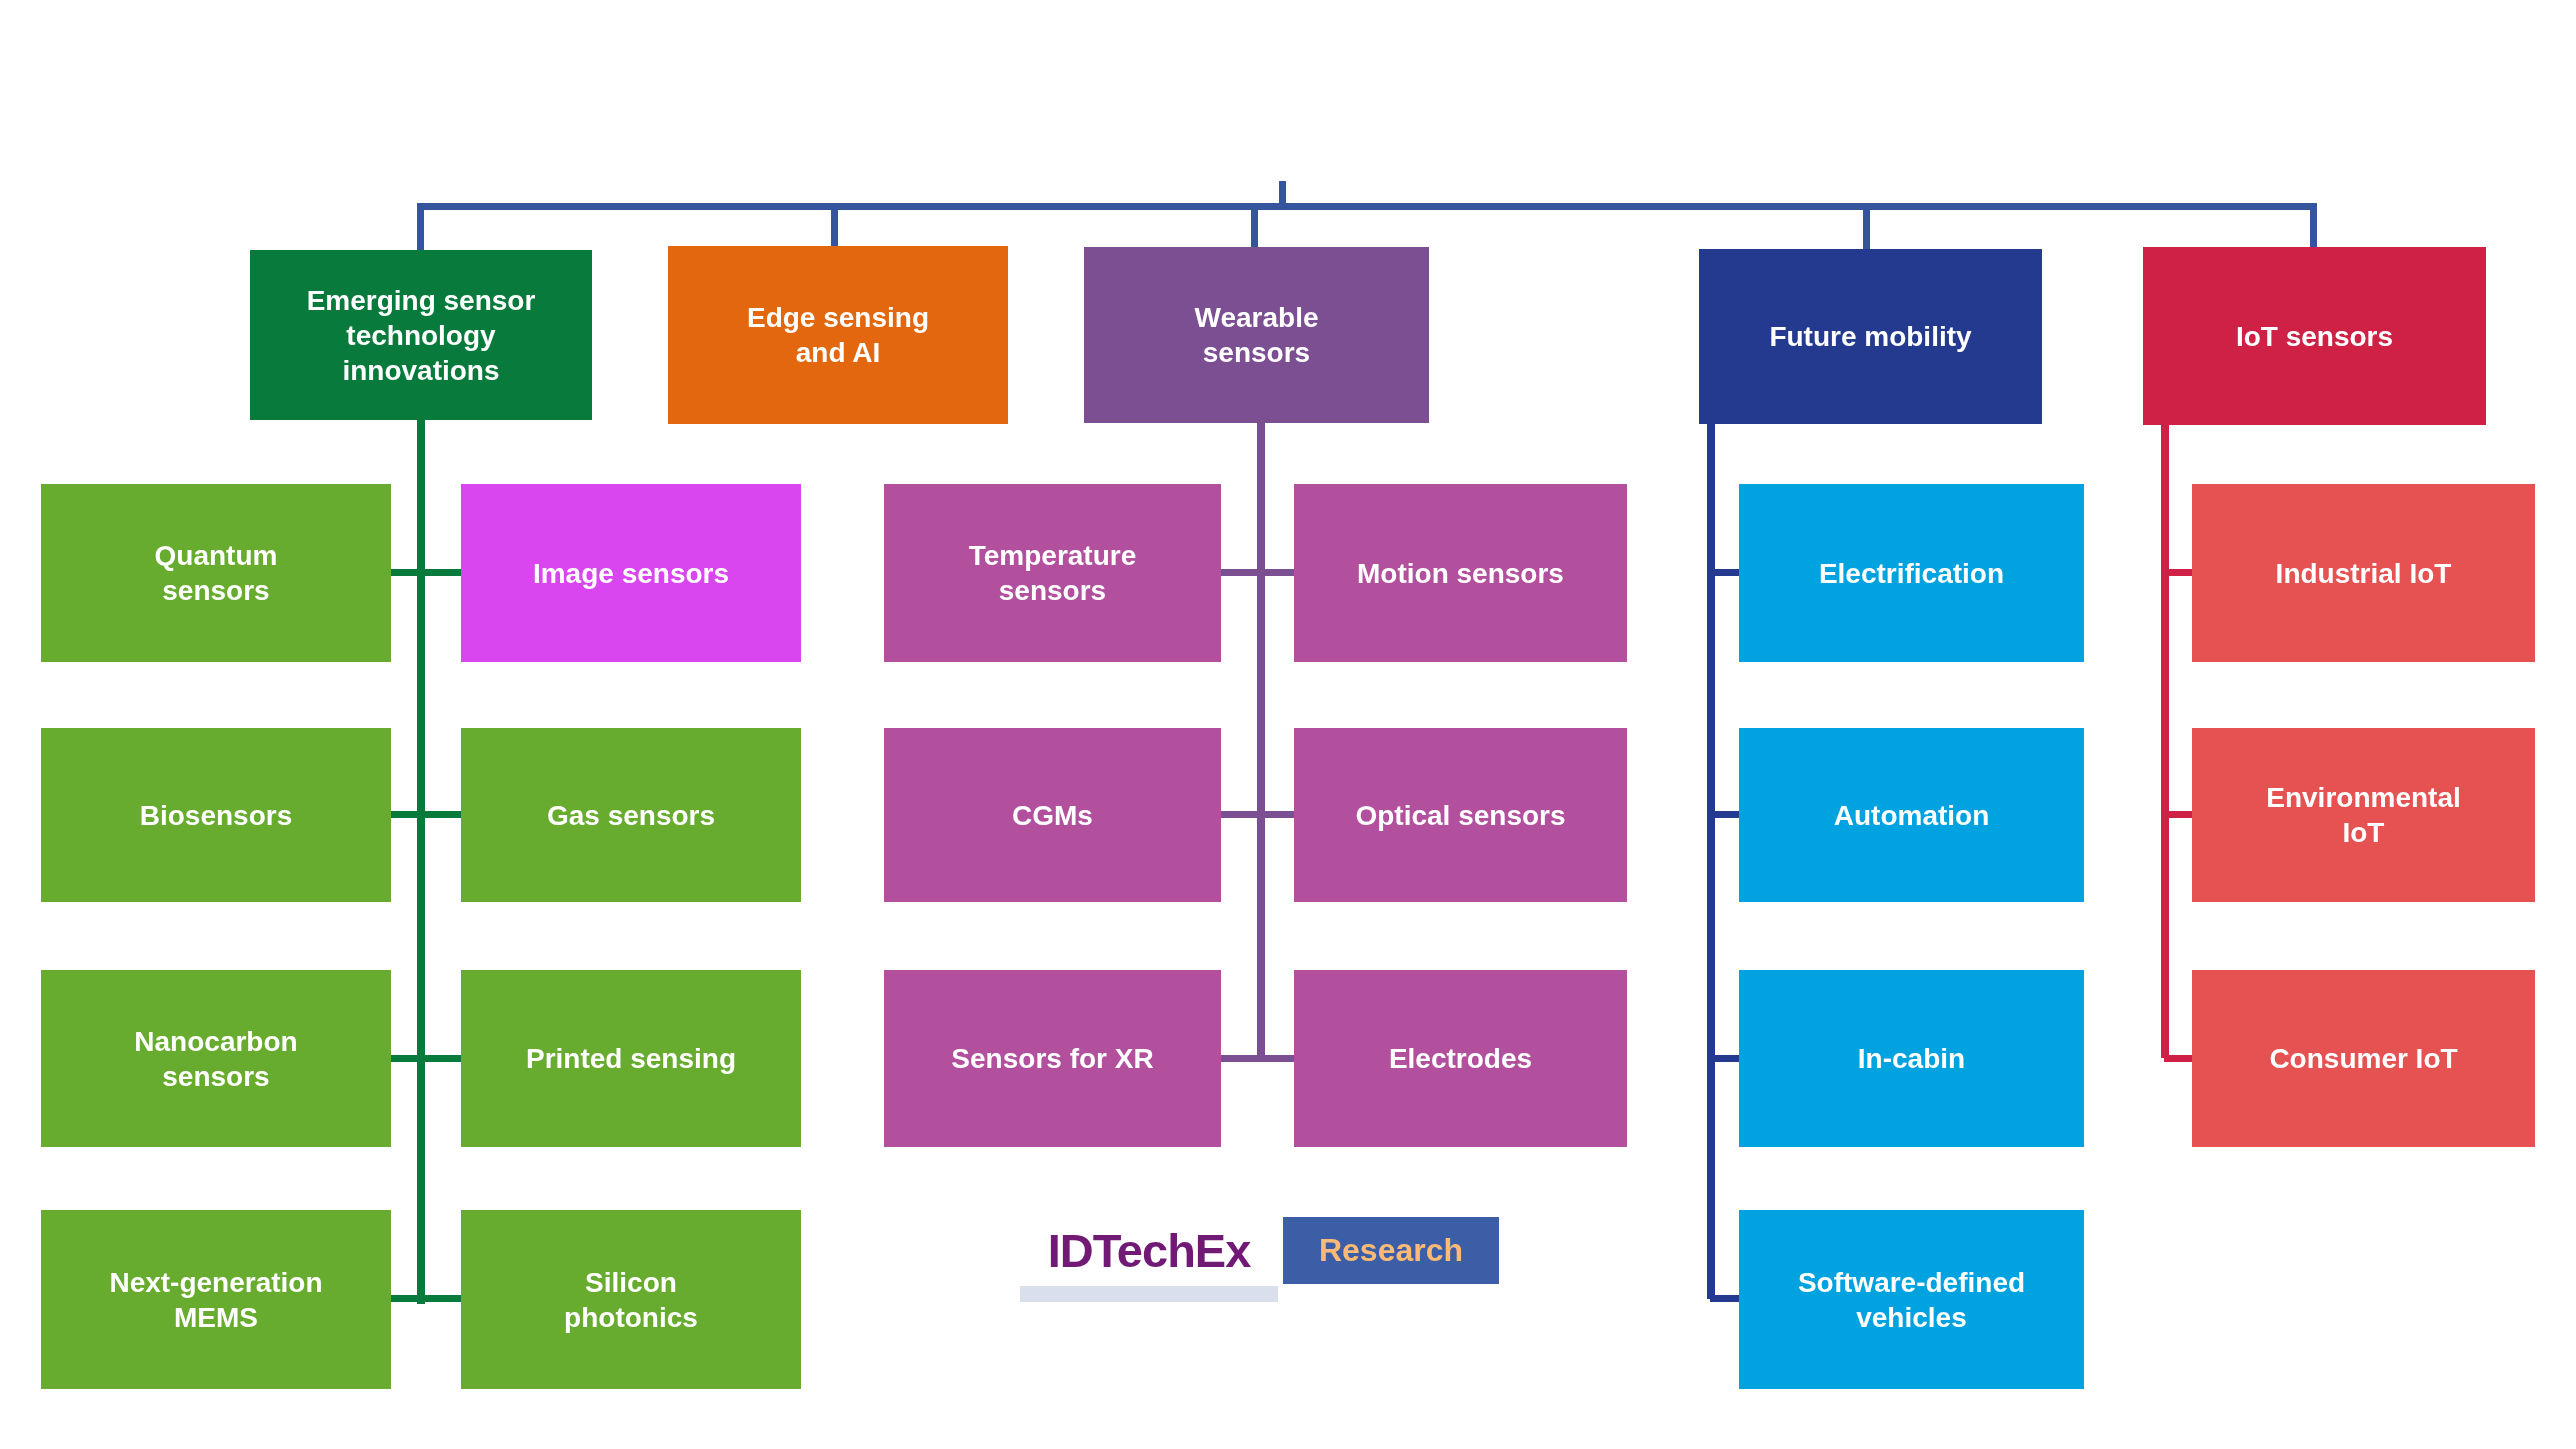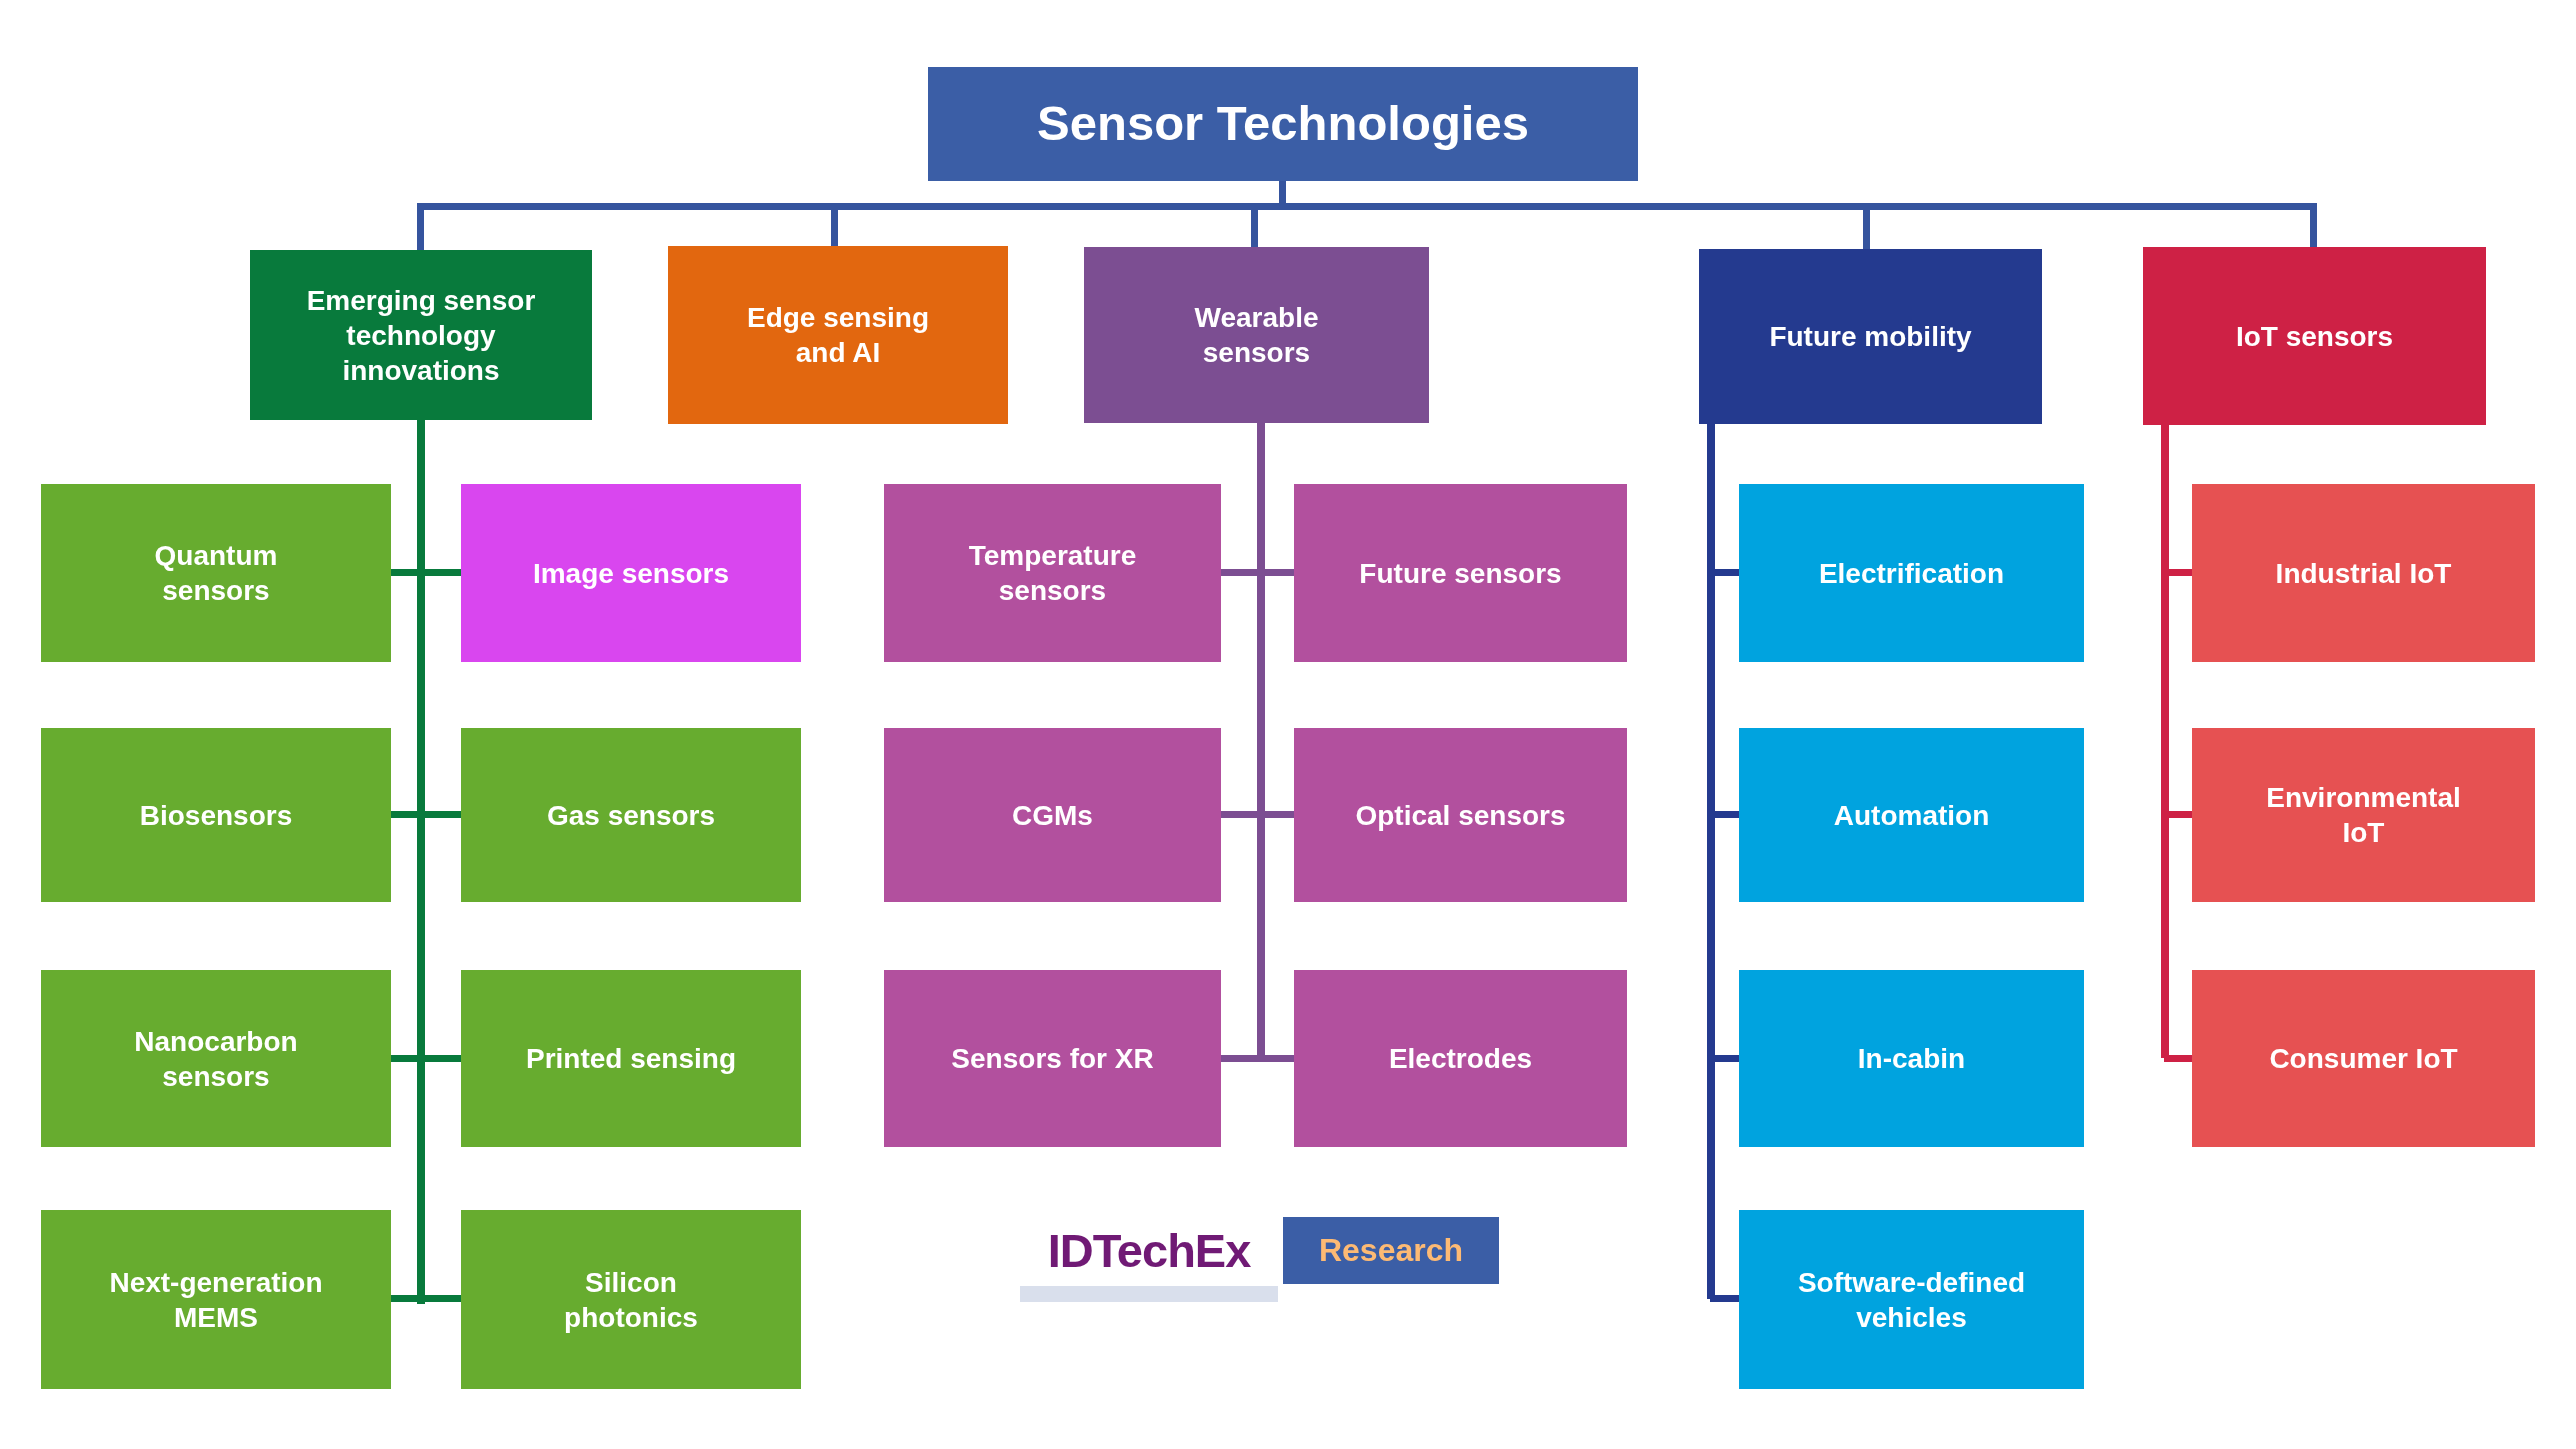--- a/index.html
+++ b/index.html
@@ -44,21 +44,20 @@
   <div class="line" style="left: 1710px; top: 569px; width: 31px; height: 7.2px; background: rgb(36, 58, 143);"></div>
   <div class="line" style="left: 1710px; top: 811px; width: 31px; height: 7.2px; background: rgb(36, 58, 143);"></div>
   <div class="line" style="left: 1710px; top: 1055px; width: 31px; height: 7.2px; background: rgb(36, 58, 143);"></div>
   <div class="line" style="left: 1710px; top: 1295px; width: 31px; height: 7.2px; background: rgb(36, 58, 143);"></div>
 
   <div class="line" style="left: 2161px; top: 424px; width: 8.2px; height: 634px; background: rgb(206, 33, 69);"></div>
   <div class="line" style="left: 2164px; top: 569px; width: 31px; height: 7.2px; background: rgb(206, 33, 69);"></div>
   <div class="line" style="left: 2164px; top: 811px; width: 31px; height: 7.2px; background: rgb(206, 33, 69);"></div>
   <div class="line" style="left: 2164px; top: 1055px; width: 31px; height: 7.2px; background: rgb(206, 33, 69);"></div>
 
-  <div class="node title" style="left: 928px; top: 67px; width: 710px; height: 114px; background: rgb(59, 94, 166);">Sensor Technologies</div>
 
   <div class="node hdr" style="left: 250px; top: 250px; width: 342px; height: 170px; background: rgb(8, 122, 60);">Emerging sensor
 technology
 innovations</div>
   <div class="node hdr" style="left: 668px; top: 246px; width: 340px; height: 178px; background: rgb(226, 103, 15);">Edge sensing
 and AI</div>
   <div class="node hdr" style="left: 1084px; top: 247px; width: 345px; height: 176px; background: rgb(124, 78, 146);">Wearable
 sensors</div>
   <div class="node hdr" style="left: 1699px; top: 249px; width: 343px; height: 175px; background: rgb(36, 58, 143);">Future mobility</div>
   <div class="node hdr" style="left: 2143px; top: 247px; width: 343px; height: 178px; background: rgb(206, 33, 69);">IoT sensors</div>
@@ -71,21 +70,21 @@
   <div class="node child" style="left: 41px; top: 970px; width: 350px; height: 177px; background: rgb(103, 172, 47);">Nanocarbon
 sensors</div>
   <div class="node child" style="left: 461px; top: 970px; width: 340px; height: 177px; background: rgb(103, 172, 47);">Printed sensing</div>
   <div class="node child" style="left: 41px; top: 1210px; width: 350px; height: 179px; background: rgb(103, 172, 47);">Next-generation
 MEMS</div>
   <div class="node child" style="left: 461px; top: 1210px; width: 340px; height: 179px; background: rgb(103, 172, 47);">Silicon
 photonics</div>
 
   <div class="node child" style="left: 884px; top: 484px; width: 337px; height: 178px; background: rgb(178, 80, 158);">Temperature
 sensors</div>
-  <div class="node child" style="left: 1294px; top: 484px; width: 333px; height: 178px; background: rgb(178, 80, 158);">Future sensors</div>
+  <div class="node child" style="left: 1294px; top: 484px; width: 333px; height: 178px; background: rgb(178, 80, 158);">Motion sensors</div>
   <div class="node child" style="left: 884px; top: 728px; width: 337px; height: 174px; background: rgb(178, 80, 158);">CGMs</div>
   <div class="node child" style="left: 1294px; top: 728px; width: 333px; height: 174px; background: rgb(178, 80, 158);">Optical sensors</div>
   <div class="node child" style="left: 884px; top: 970px; width: 337px; height: 177px; background: rgb(178, 80, 158);">Sensors for XR</div>
   <div class="node child" style="left: 1294px; top: 970px; width: 333px; height: 177px; background: rgb(178, 80, 158); text-align: right;">Electrodes</div>
 
   <div class="node child" style="left: 1739px; top: 484px; width: 345px; height: 178px; background: rgb(0, 163, 223);">Electrification</div>
   <div class="node child" style="left: 1739px; top: 728px; width: 345px; height: 174px; background: rgb(0, 163, 223);">Automation</div>
   <div class="node child" style="left: 1739px; top: 970px; width: 345px; height: 177px; background: rgb(0, 163, 223);">In-cabin</div>
   <div class="node child" style="left: 1739px; top: 1210px; width: 345px; height: 179px; background: rgb(0, 163, 223);">Software-defined
 vehicles</div>

